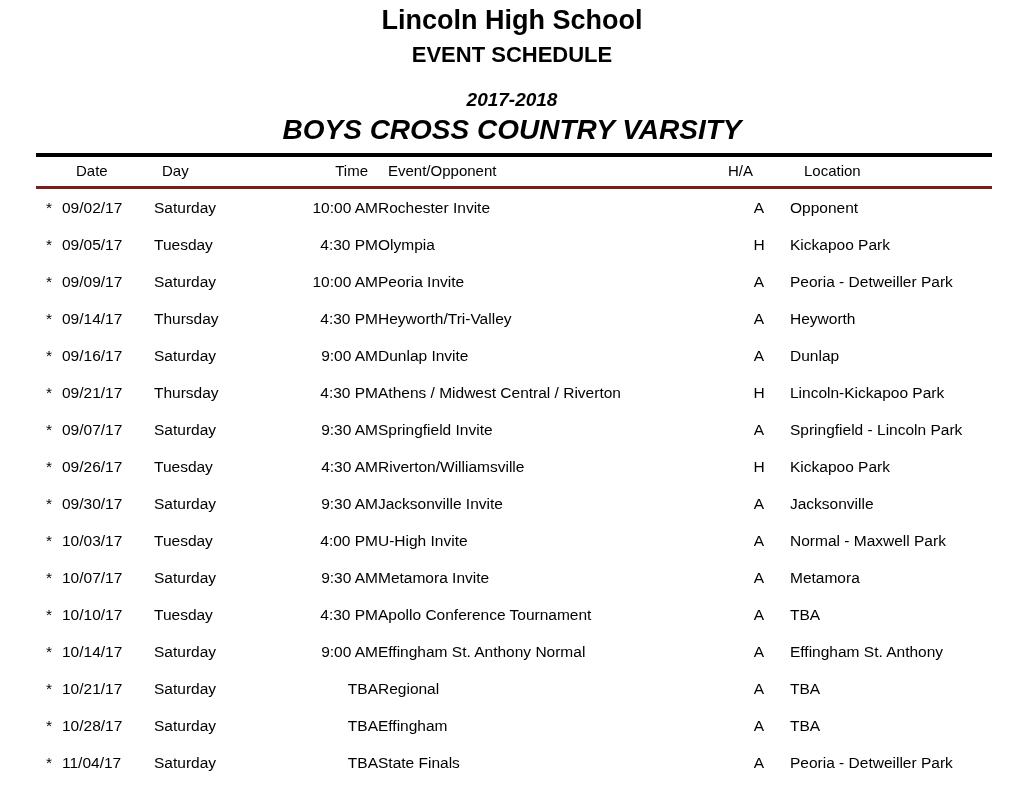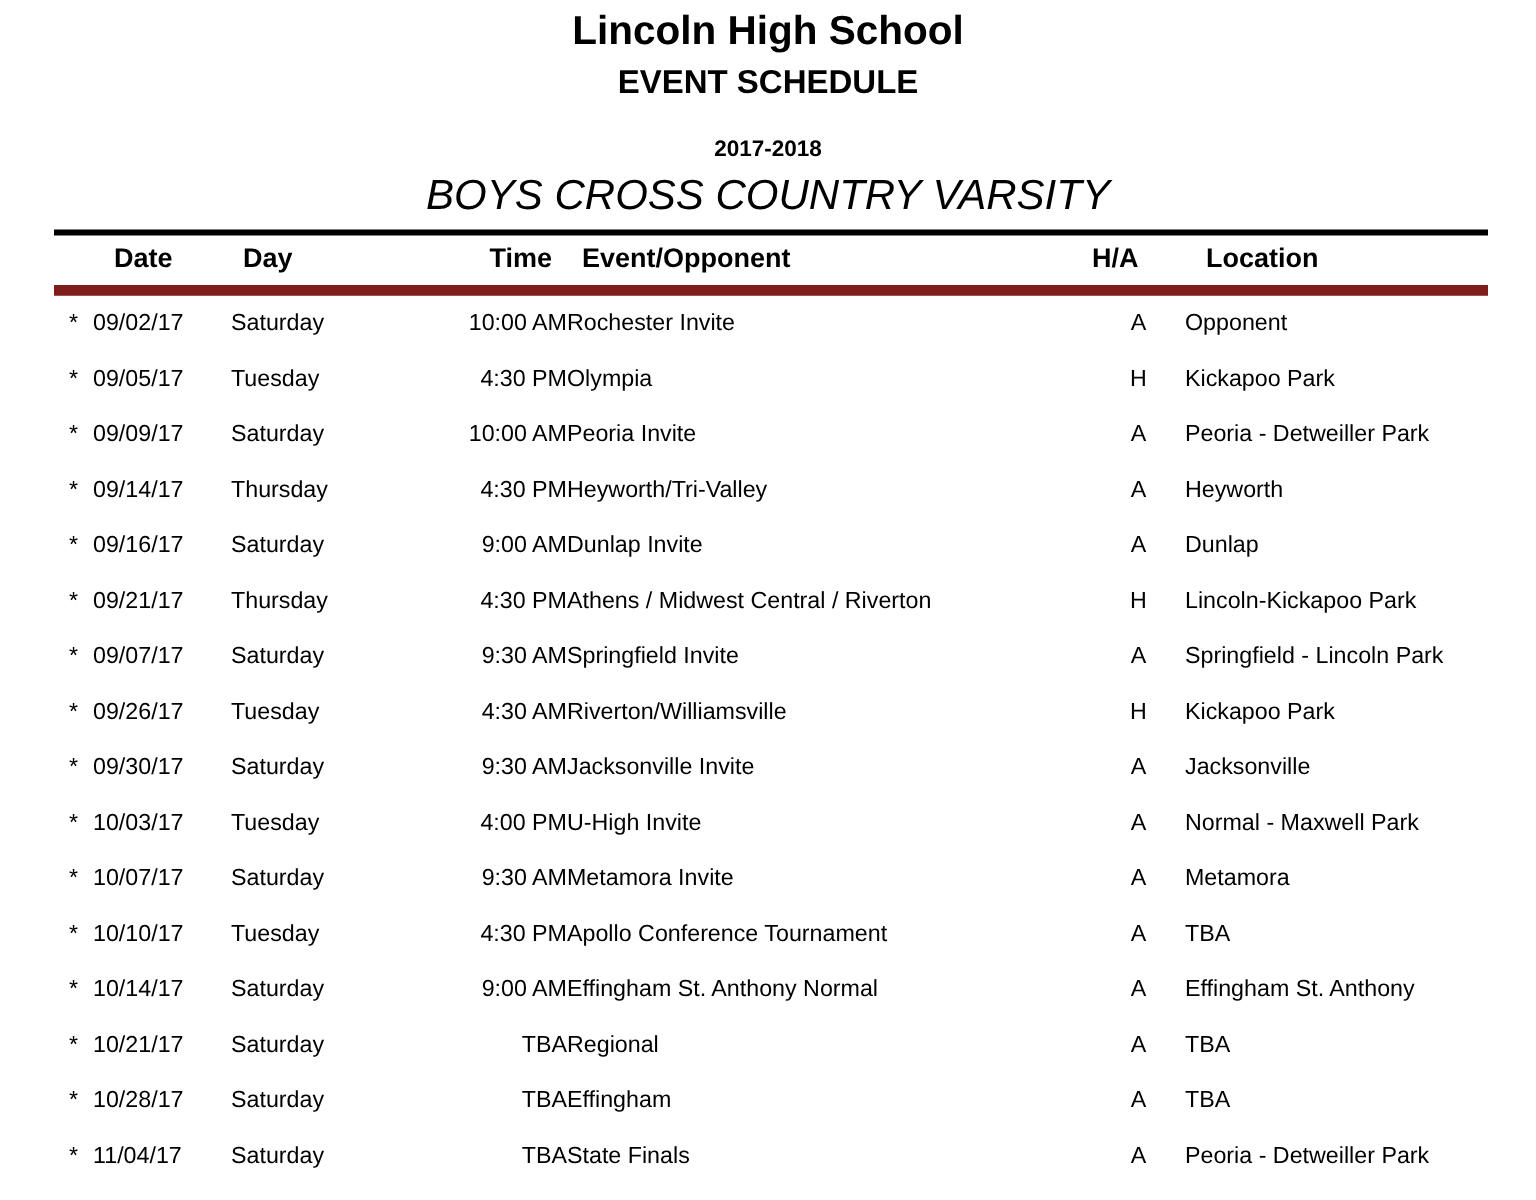--- a/index.html
+++ b/index.html
@@ -31,48 +31,49 @@
     line-height: 32px;
     letter-spacing: 0px;
   }
   .doc-title {
     font-size: 22px;
     font-weight: bold;
     line-height: 36px;
     margin-top: 1px;
   }
   .season {
-    font-size: 15px;
-    font-weight: bold;
+    font-size: 19px;
+    font-weight: bold;
+    font-style: italic;
     line-height: 26px;
     margin-top: 14px;
   }
   .sport {
     font-size: 28px;
-    font-weight: normal;
+    font-weight: bold;
     font-style: italic;
     line-height: 34px;
     margin-top: 0px;
   }
   .rule {
     margin: 6px 32px 0 36px;
     border-top: 4px solid #000;
   }
   table.schedule {
     width: calc(100% - 68px);
     margin: 0 32px 0 36px;
     border-collapse: collapse;
     table-layout: fixed;
   }
   table.schedule th {
-    font-size: 18px;
-    font-weight: bold;
+    font-size: 15px;
+    font-weight: normal;
     text-align: left;
     padding: 5px 0 7px 0;
-    border-bottom: 7px solid #7f1d1d;
+    border-bottom: 3px solid #7f1d1d;
   }
   table.schedule td {
     font-size: 15.5px;
     padding: 10px 0 9px 0;
     vertical-align: baseline;
     white-space: nowrap;
     overflow: hidden;
     text-overflow: ellipsis;
   }
   

